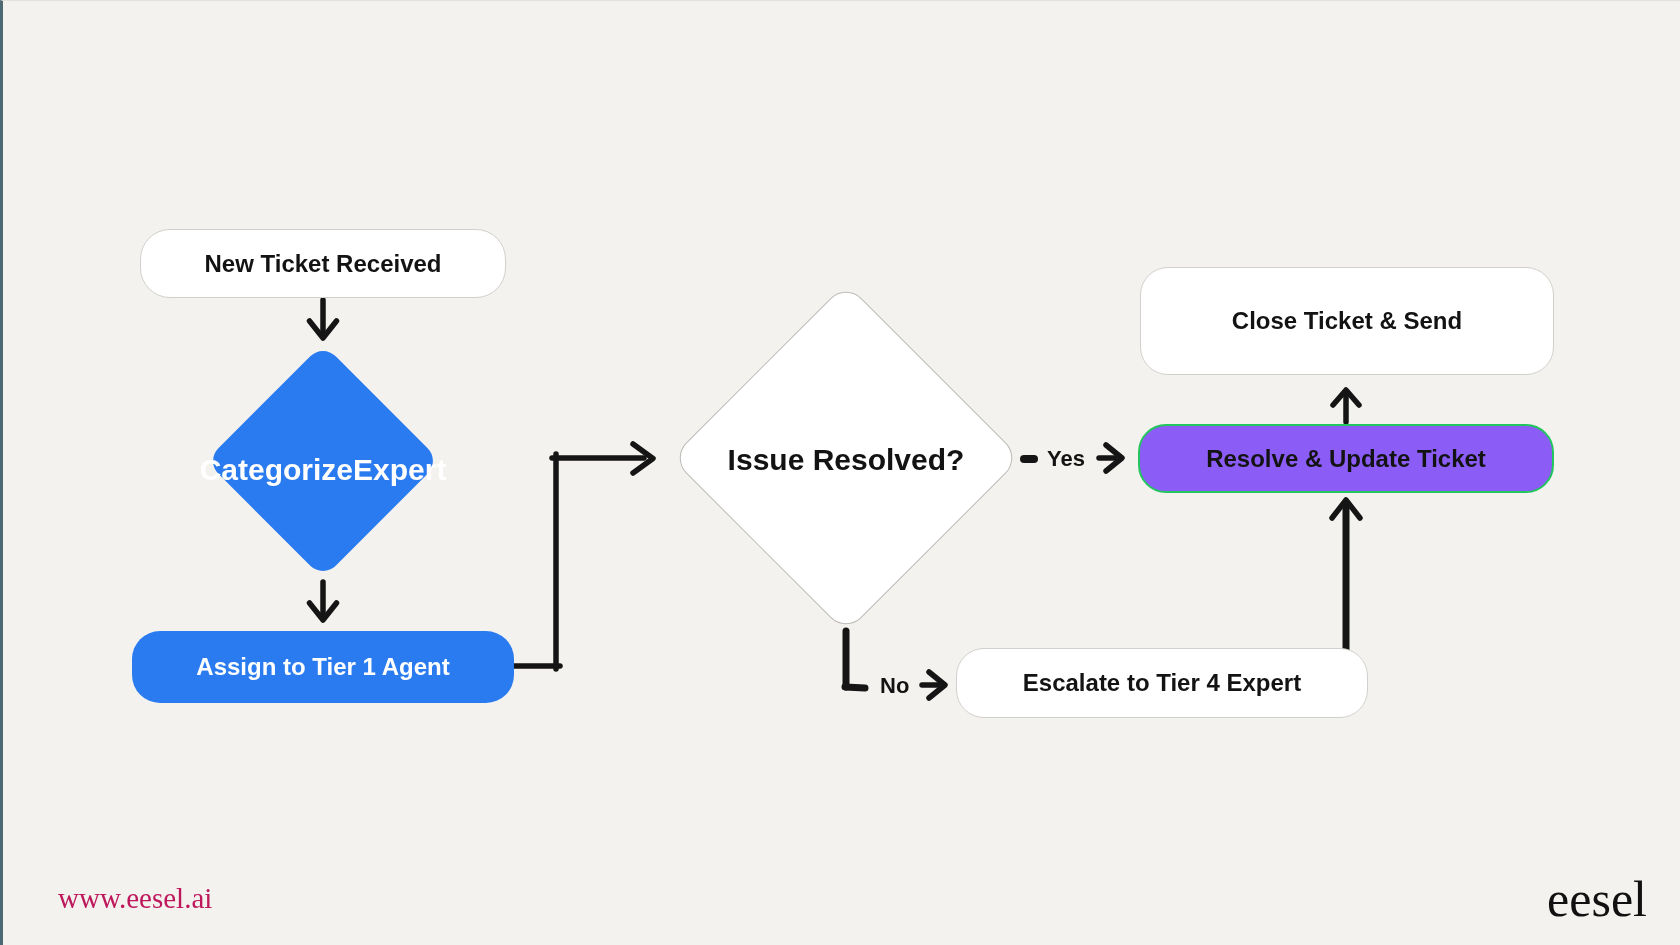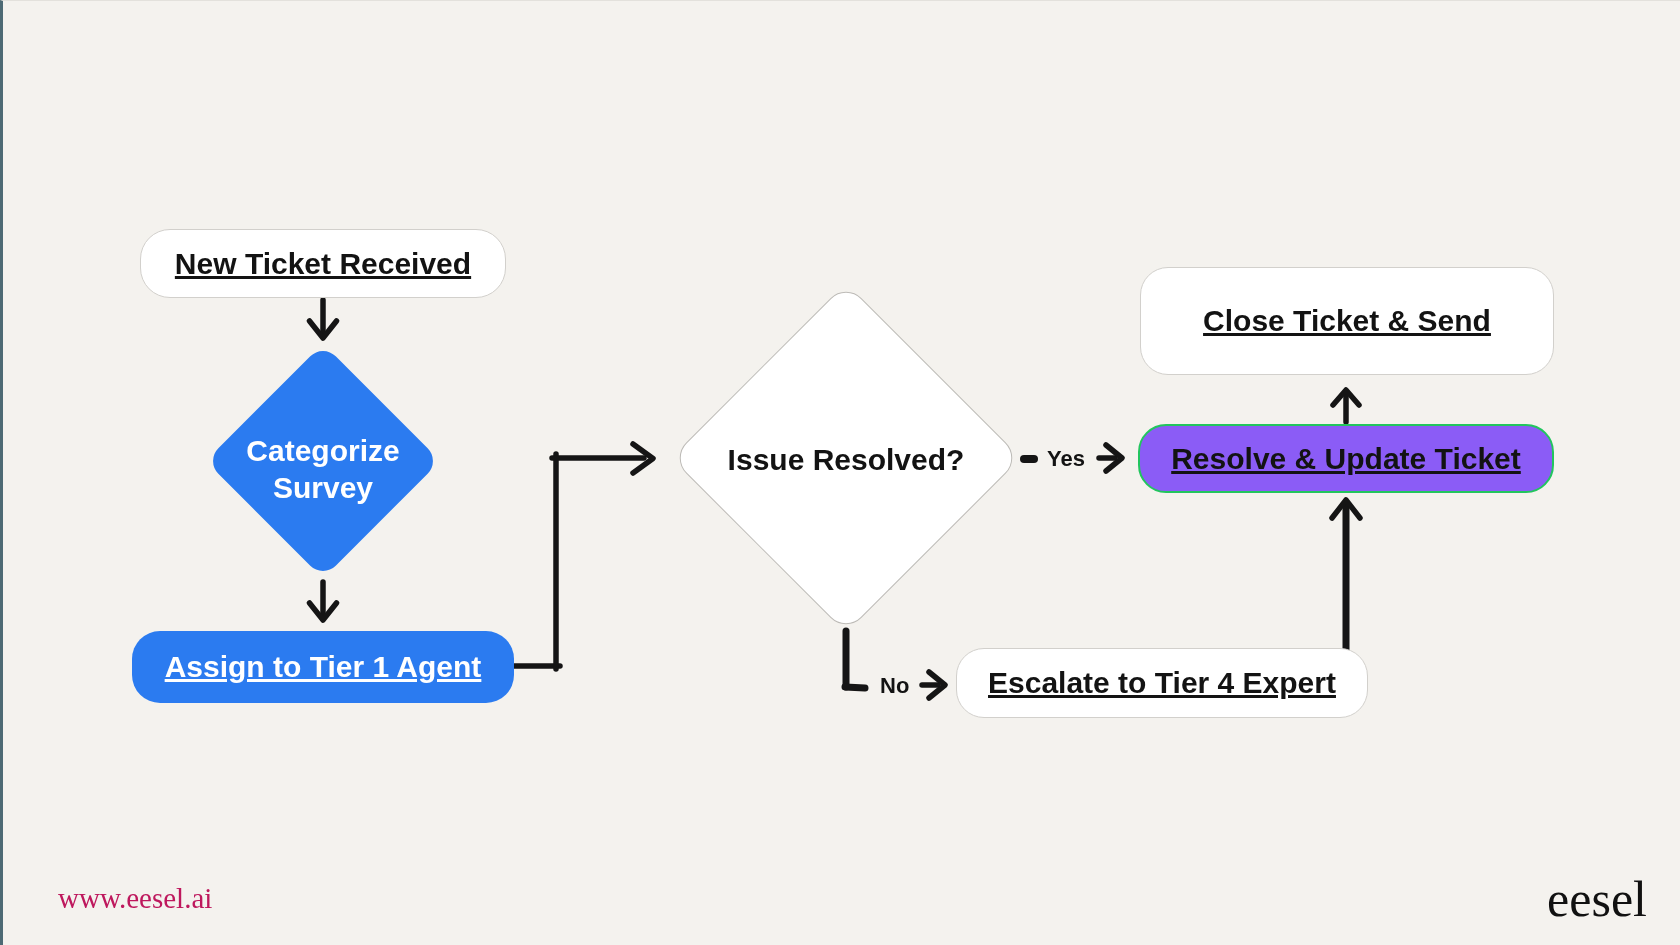--- a/index.html
+++ b/index.html
@@ -14,25 +14,24 @@
     overflow: hidden;
     font-family: "Liberation Sans", sans-serif;
   }
   .node {
     position: absolute;
     display: flex;
     align-items: center;
     justify-content: center;
     text-align: center;
     font-weight: bold;
-    font-size: 30px;
+    font-size: 24px;
     color: #131313;
     white-space: nowrap;
     box-sizing: border-box;
-    text-decoration: underline;
   }
   .white-box {
     background: #ffffff;
     border: 1.5px solid #d2d0cc;
     border-radius: 30px;
   }
   .node-new-ticket { left: 137px; top: 228px; width: 366px; height: 69px; }
   .node-assign {
     left: 129px; top: 630px; width: 382px; height: 72px;
     background: #2b7bf0; color: #ffffff; border-radius: 28px; text-align: center;
@@ -56,21 +55,21 @@
     left: 237px; top: 377px; width: 166px; height: 166px;
     background: #2b7bf0; border-radius: 18px;
   }
   .diamond-issue {
     left: 719px; top: 333px; width: 248px; height: 248px;
     background: #ffffff; border: 1px solid #bdbbb7; border-radius: 22px;
   }
   .diamond-label {
     position: absolute;
     display: flex;
-    flex-direction: column;
+    flex-direction: row;
     align-items: center;
     justify-content: center;
     text-align: center;
     font-weight: bold;
     font-size: 30px;
     white-space: nowrap;
   }
   .label-categorize { left: 200px; top: 402px; width: 240px; height: 132px; color: #ffffff; line-height: 37px; }
   .label-issue { left: 723px; top: 429px; width: 240px; height: 60px; color: #131313; }
 
@@ -157,21 +156,21 @@
   <div class="node node-resolve">
     <span>Resolve &amp; Update Ticket</span>
   </div>
 
   <div class="node white-box node-escalate">
     <span>Escalate to Tier 4 Expert</span>
   </div>
 
   <div class="diamond-label label-categorize">
     <span>Categorize</span>
-    <span>Survey</span>
+    <span>Expert</span>
   </div>
   <div class="diamond-label label-issue">
     <span>Issue Resolved?</span>
   </div>
 
   <div class="edge-label edge-label-yes">Yes</div>
   <div class="edge-label edge-label-no">No</div>
 
   <div class="footer-url">www.eesel.ai</div>
   <div class="footer-logo">eesel</div>

